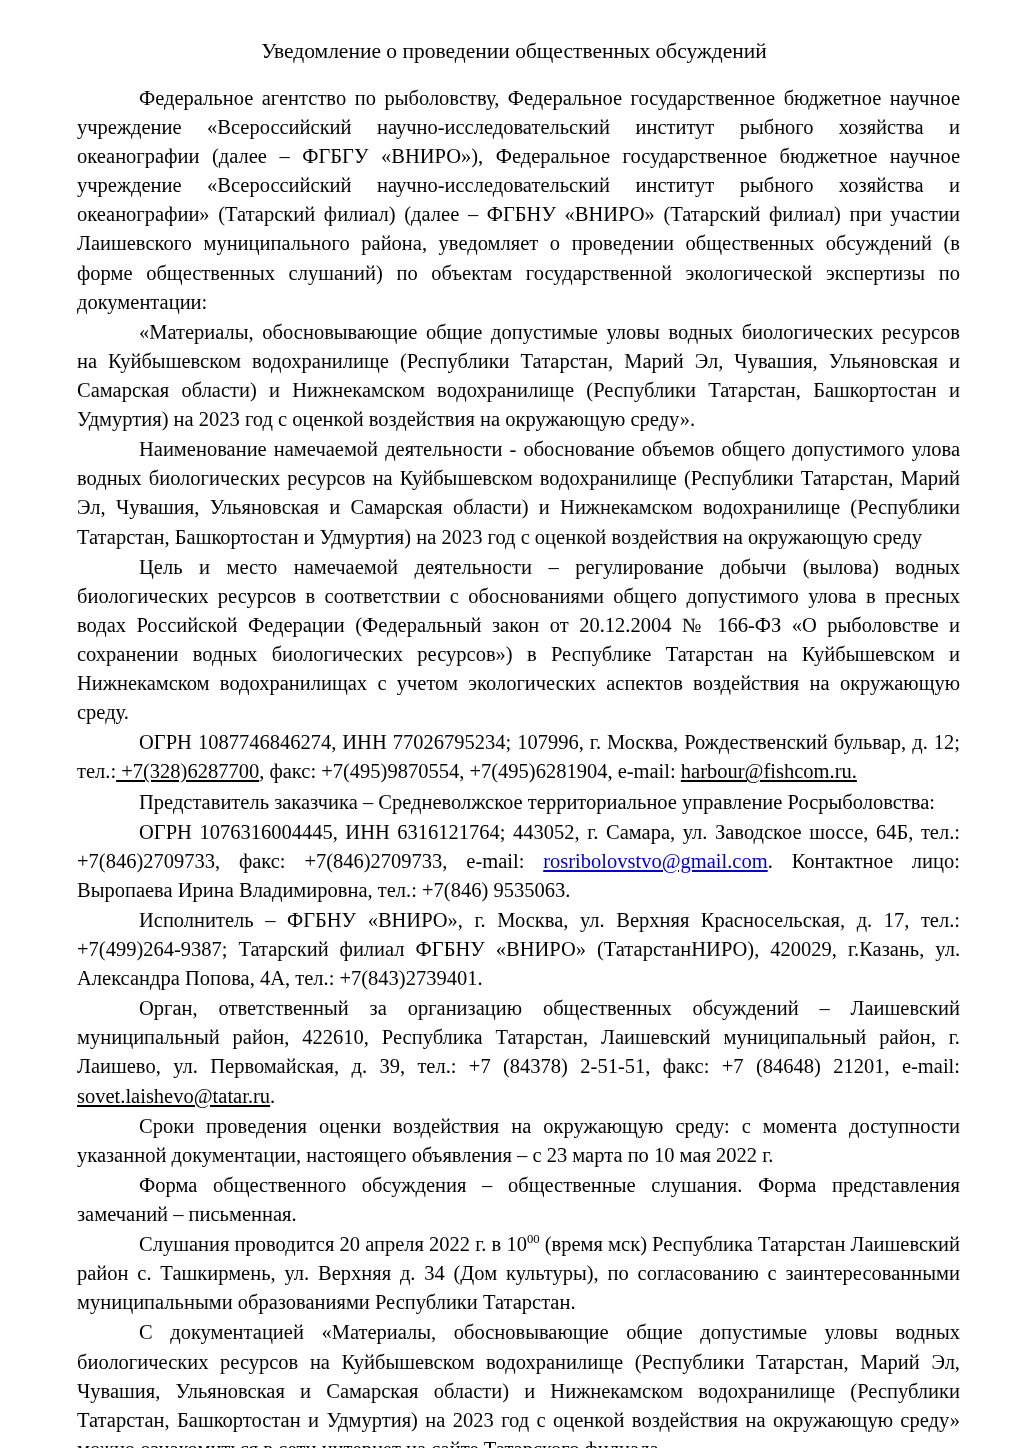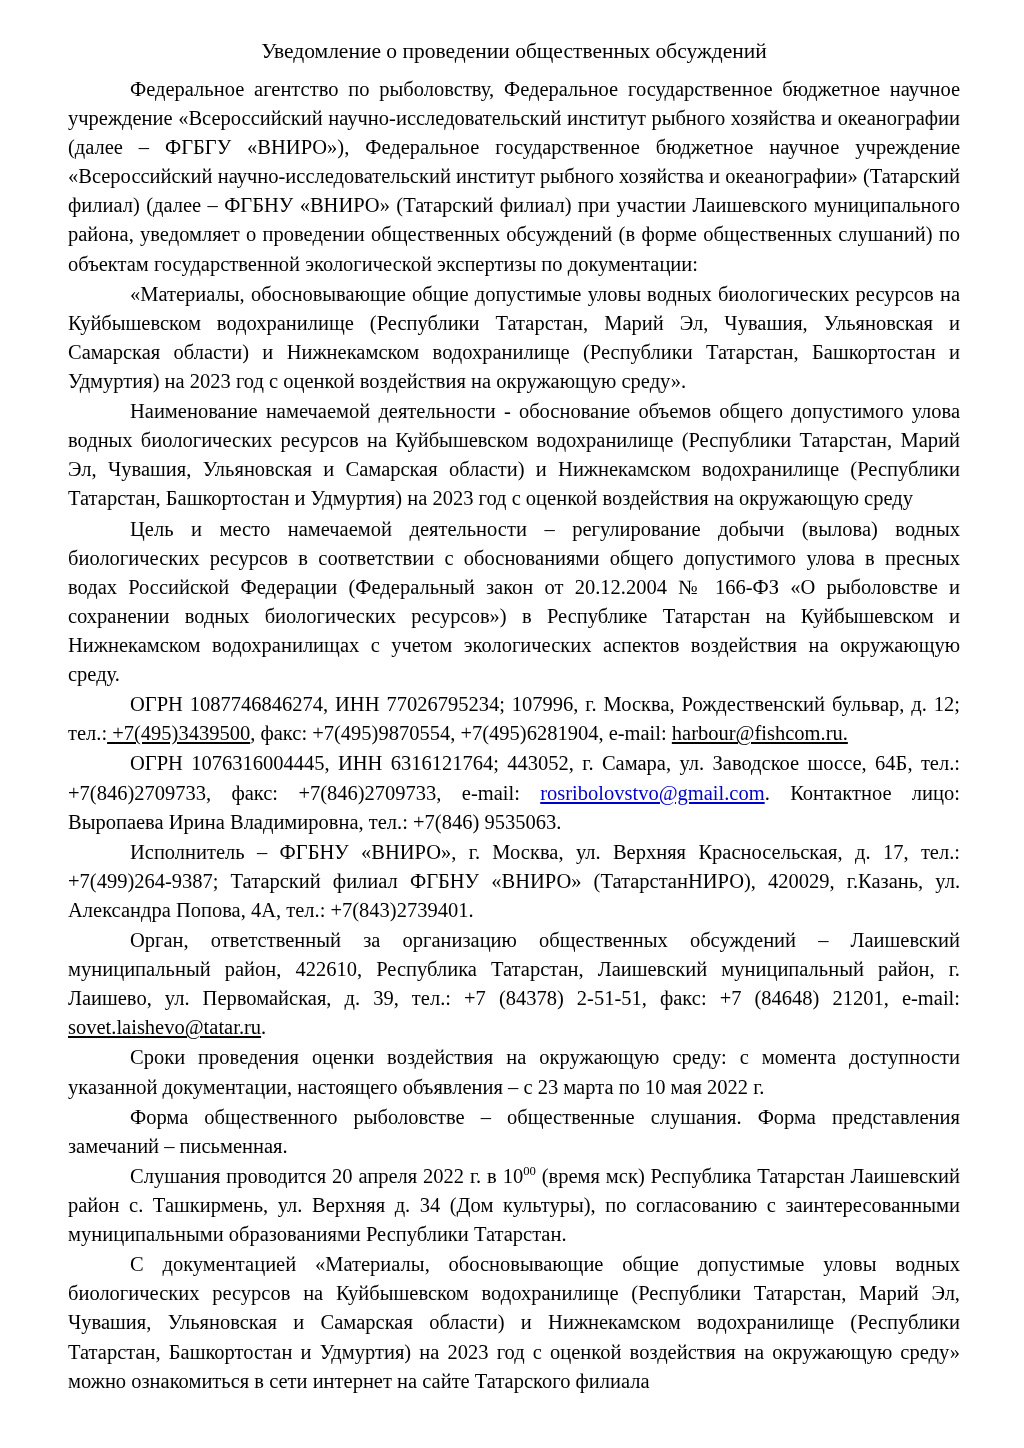--- a/index.html
+++ b/index.html
@@ -16,29 +16,29 @@
   .page {
     width: 1024px;
     min-height: 1448px;
     box-sizing: border-box;
     padding: 30px 64px 10px 68px;
   }
   .doc-title {
     text-align: center;
     font-size: 21.5px;
     line-height: 1.25;
-    margin: 8px 0 10px 0;
+    margin: 8px 0 19px 0;
     font-weight: normal;
   }
   .para {
     text-align: justify;
     text-justify: inter-word;
     font-size: 20.5px;
     line-height: 1.42;
-    margin: 0 0 1px 0;
+    margin: 0 0 1px 9px;
     text-indent: 62px;
     hyphens: none;
   }
   a.link {
     color: #0000cc;
     text-underline-offset: 2px;
   }
   .link-plain {
     color: #000000;
     text-decoration: underline;
@@ -59,31 +59,32 @@
 
   <p class="para">Федеральное агентство по рыболовству, Федеральное государственное бюджетное научное учреждение «Всероссийский научно-исследовательский институт рыбного хозяйства и океанографии (далее – ФГБГУ «ВНИРО»), Федеральное государственное бюджетное научное учреждение «Всероссийский научно-исследовательский институт рыбного хозяйства и океанографии» (Татарский филиал) (далее – ФГБНУ «ВНИРО» (Татарский филиал) при участии Лаишевского муниципального района, уведомляет о проведении общественных обсуждений (в форме общественных слушаний) по объектам государственной экологической экспертизы по документации:</p>
 
   <p class="para">«Материалы, обосновывающие общие допустимые уловы водных биологических ресурсов на Куйбышевском водохранилище (Республики Татарстан, Марий Эл, Чувашия, Ульяновская и Самарская области) и Нижнекамском водохранилище (Республики Татарстан, Башкортостан и Удмуртия) на 2023 год с оценкой воздействия на окружающую среду».</p>
 
   <p class="para">Наименование намечаемой деятельности - обоснование объемов общего допустимого улова водных биологических ресурсов на Куйбышевском водохранилище (Республики Татарстан, Марий Эл, Чувашия, Ульяновская и Самарская области) и Нижнекамском водохранилище (Республики Татарстан, Башкортостан и Удмуртия) на 2023 год с оценкой воздействия на окружающую среду</p>
 
   <p class="para">Цель и место намечаемой деятельности – регулирование добычи (вылова) водных биологических ресурсов в соответствии с обоснованиями общего допустимого улова в пресных водах Российской Федерации (Федеральный закон от 20.12.2004 № 166-ФЗ «О рыболовстве и сохранении водных биологических ресурсов») в Республике Татарстан на Куйбышевском и Нижнекамском водохранилищах с учетом экологических аспектов воздействия на окружающую среду.</p>
 
 
-  <p class="para"><span>ОГРН 1087746846274, ИНН 77026795234; 107996, г. Москва, Рождественский бульвар, д. 12; тел.:</span><a class="link-plain" href="#"> +7(495)3439500</a><span>, факс: +7(495)9870554, +7(495)6281904, e-mail:</span> <a class="link-plain" href="#">harbour@fishcom.ru.</a></p>
+  <p class="para"><span>ОГРН 1087746846274, ИНН 77026795234; 107996, г. Москва, Рождественский бульвар, д. 12; тел.:</span><a class="link-plain" href="#"> +7(328)6287700</a><span>, факс: +7(495)9870554, +7(495)6281904, e-mail:</span> <a class="link-plain" href="#">harbour@fishcom.ru.</a></p>
 
+  <p class="para">Представитель заказчика – Средневолжское территориальное управление Росрыболовства:</p>
 
   <p class="para"><span>ОГРН 1076316004445, ИНН 6316121764; 443052, г. Самара, ул. Заводское шоссе, 64Б, тел.: +7(846)2709733, факс: +7(846)2709733, e-mail:</span> <a class="link" href="#">rosribolovstvo@gmail.com</a><span>. Контактное лицо: Выропаева Ирина Владимировна, тел.: +7(846) 9535063.</span></p>
 
   <p class="para">Исполнитель – ФГБНУ «ВНИРО», г. Москва, ул. Верхняя Красносельская, д. 17, тел.: +7(499)264-9387; Татарский филиал ФГБНУ «ВНИРО» (ТатарстанНИРО), 420029, г.Казань, ул. Александра Попова, 4А, тел.: +7(843)2739401.</p>
 
 
   <p class="para"><span>Орган, ответственный за организацию общественных обсуждений – Лаишевский муниципальный район, 422610, Республика Татарстан, Лаишевский муниципальный район, г. Лаишево, ул. Первомайская, д. 39, тел.: +7 (84378) 2-51-51, факс: +7 (84648) 21201, e-mail:</span> <a class="link-plain" href="#">sovet.laishevo@tatar.ru</a><span>.</span></p>
 
   <p class="para">Сроки проведения оценки воздействия на окружающую среду: с момента доступности указанной документации, настоящего объявления – с 23 марта по 10 мая 2022 г.</p>
 
-  <p class="para">Форма общественного рыболовстве – общественные слушания. Форма представления замечаний – письменная.</p>
+  <p class="para">Форма общественного обсуждения – общественные слушания. Форма представления замечаний – письменная.</p>
 
   <p class="para"><span>Слушания проводится 20 апреля 2022 г. в 10</span><sup>00</sup><span> (время мск) Республика Татарстан Лаишевский район с. Ташкирмень, ул. Верхняя д. 34 (Дом культуры), по согласованию с заинтересованными муниципальными образованиями Республики Татарстан.</span></p>
 
   <p class="para">С документацией «Материалы, обосновывающие общие допустимые уловы водных биологических ресурсов на Куйбышевском водохранилище (Республики Татарстан, Марий Эл, Чувашия, Ульяновская и Самарская области) и Нижнекамском водохранилище (Республики Татарстан, Башкортостан и Удмуртия) на 2023 год с оценкой воздействия на окружающую среду» можно ознакомиться в сети интернет на сайте Татарского филиала</p>
 
 </div>
 
 </body></html>

